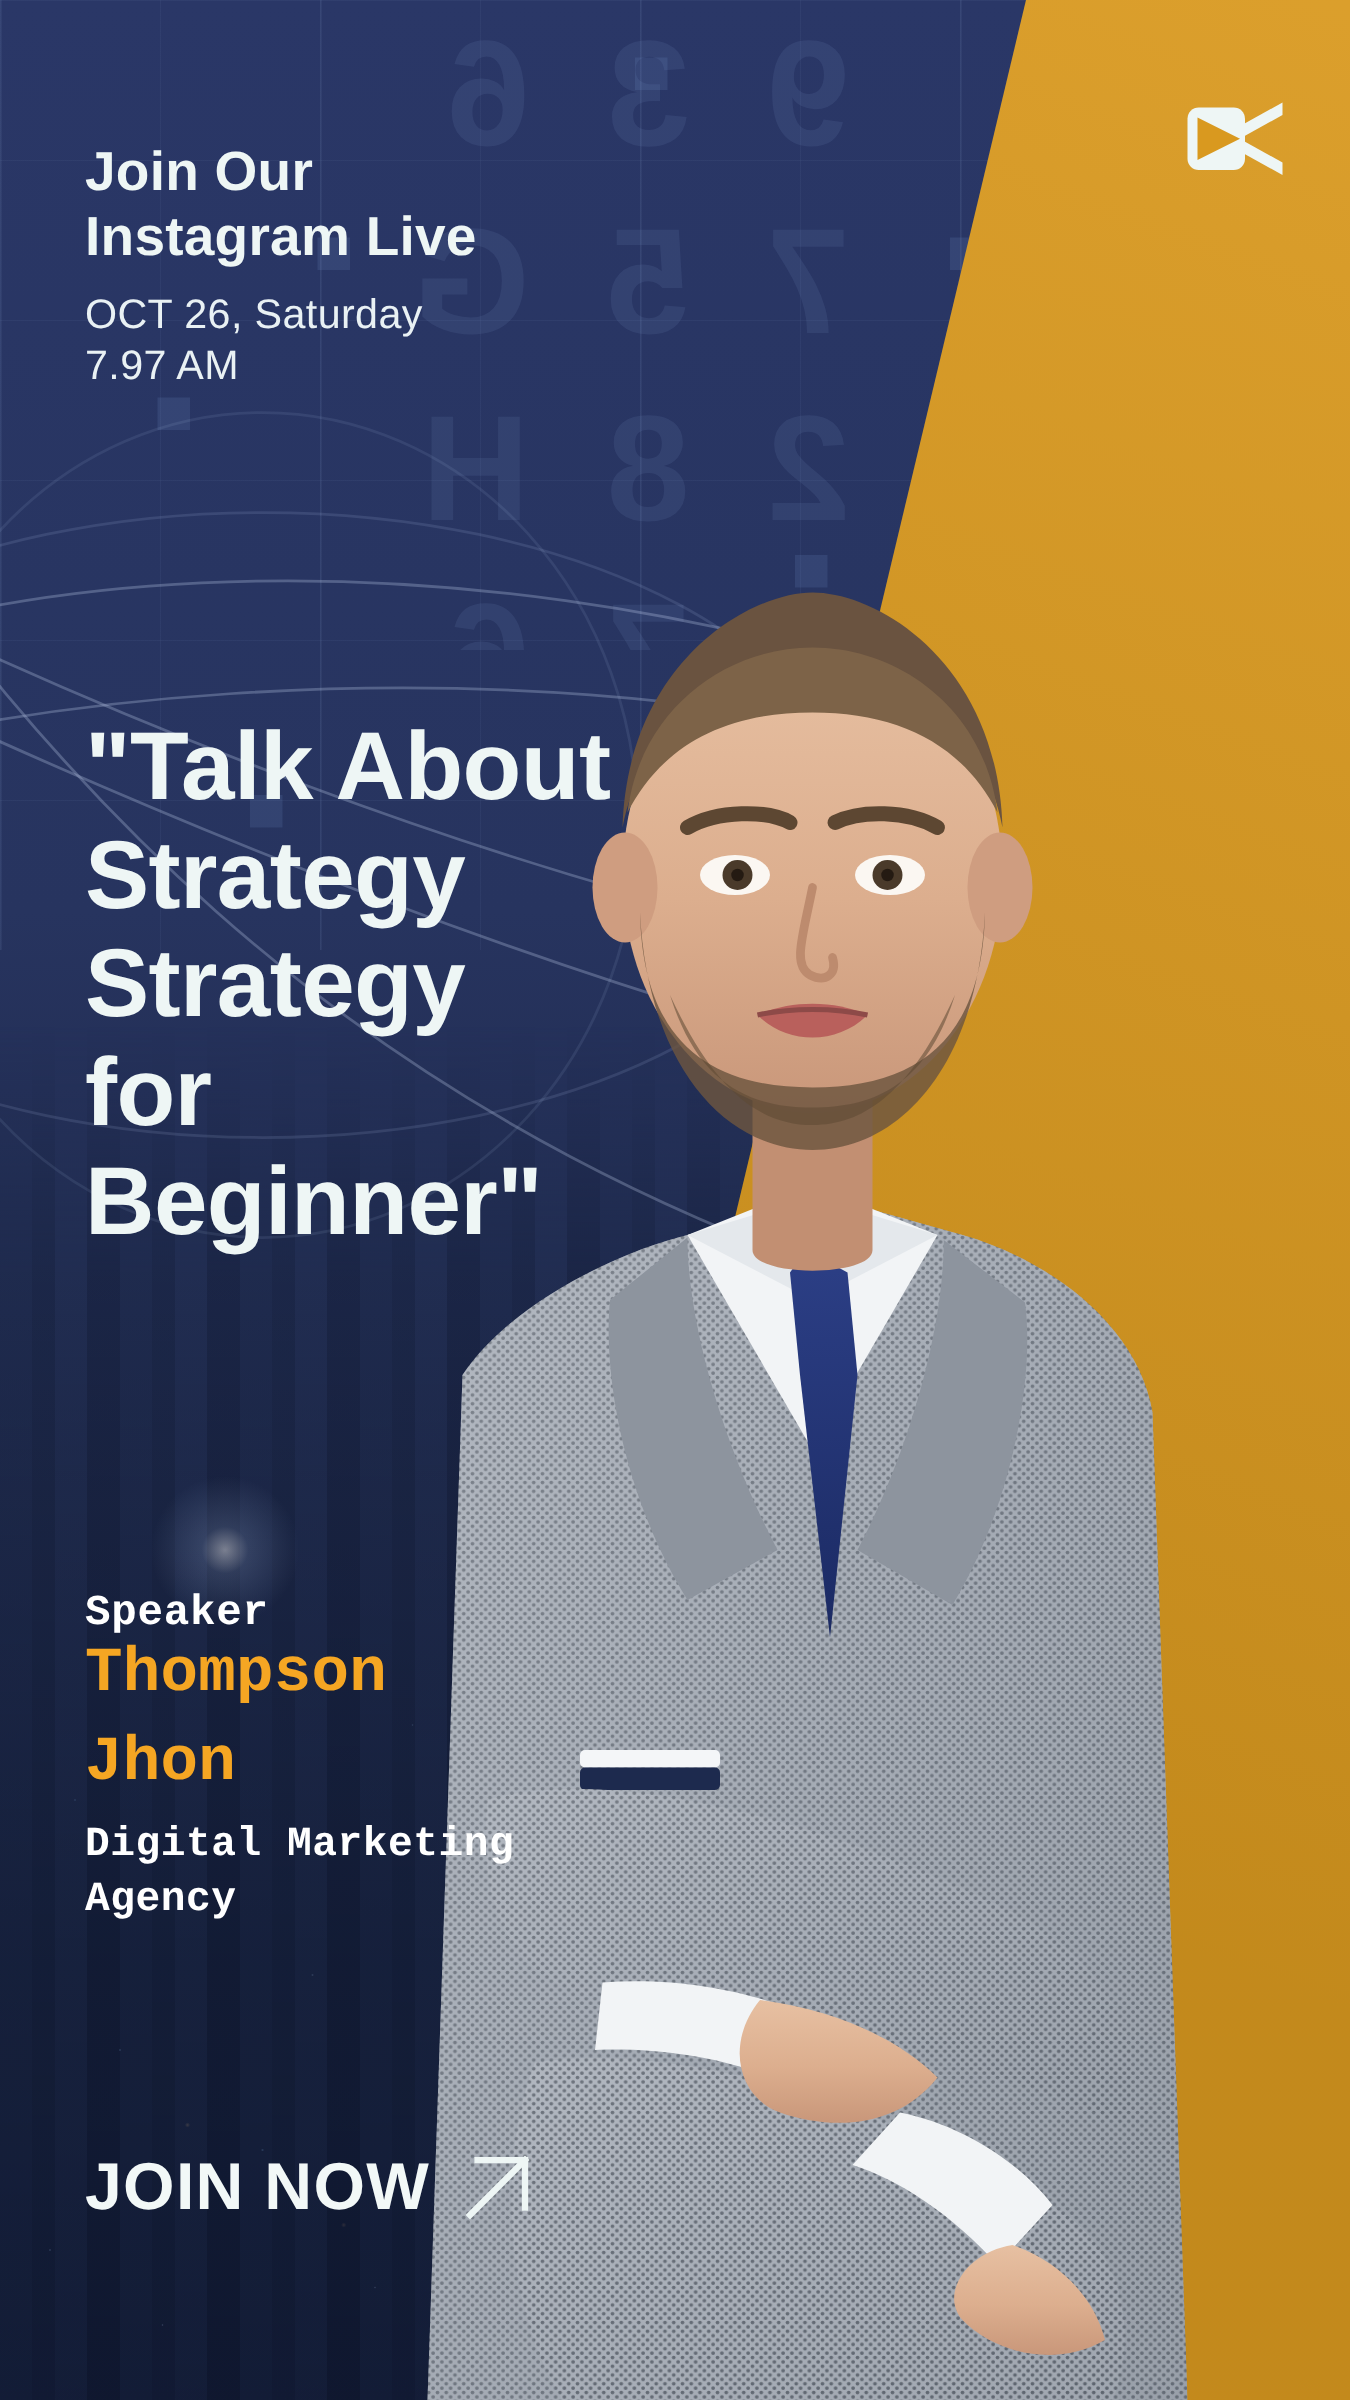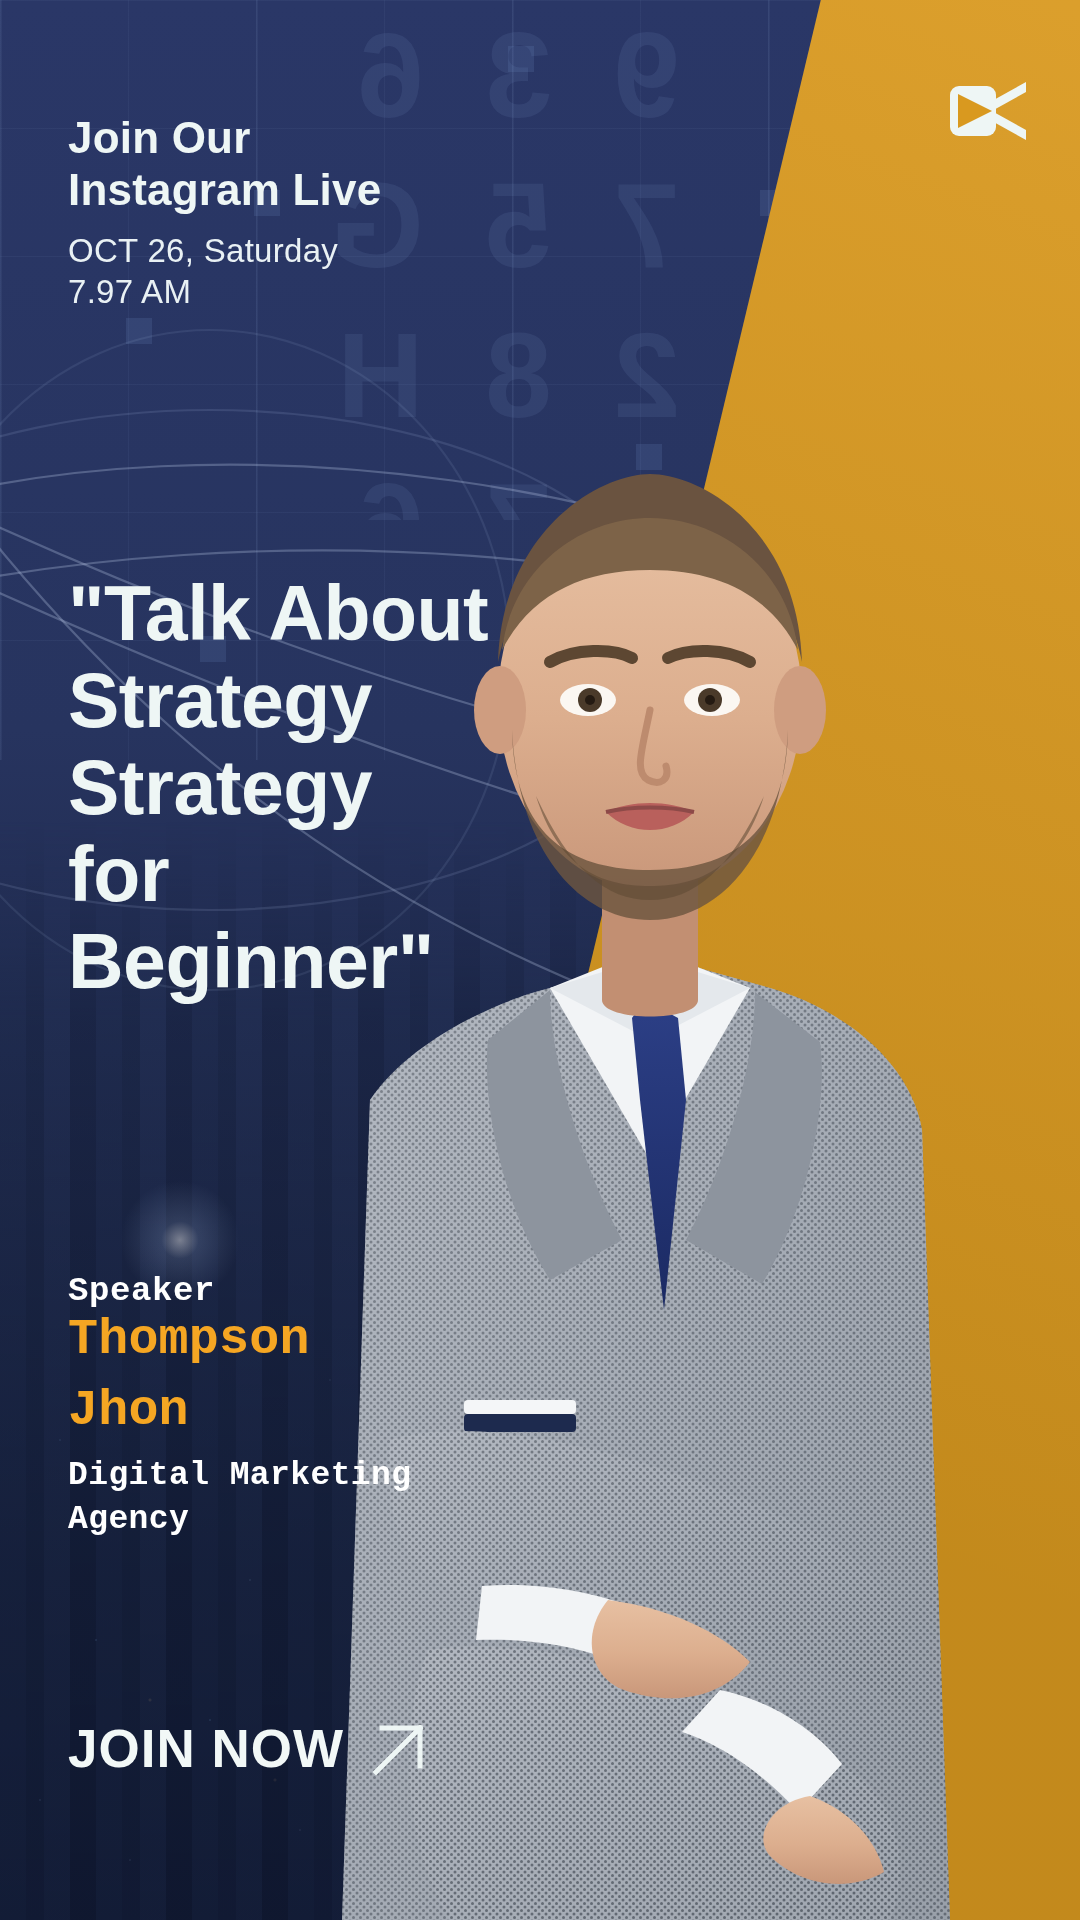--- a/index.html
+++ b/index.html
@@ -132,21 +132,21 @@
     font-size:50px; font-weight:700; color:#f5a623; line-height:1.18;
     margin-top:12px; letter-spacing:.2px;
   }
   .sp-role{
     font-size:33px; font-weight:700; color:#ffffff; line-height:1.2;
     margin-top:16px; letter-spacing:.4px;
   }
 
   .cta{
     position:absolute; left:68px; top:1718px;
-    display:flex; align-items:flex-start; gap:24px;
+    display:flex; align-items:center; gap:24px;
   }
   .cta-text{
     font-size:53px; font-weight:700; color:#f2f8f7; letter-spacing:1px;
   }
   .cta-arrow{ width:62px; height:62px; display:block; }
 </style>
 </head>
 <body>
 
 <div class="poster">

